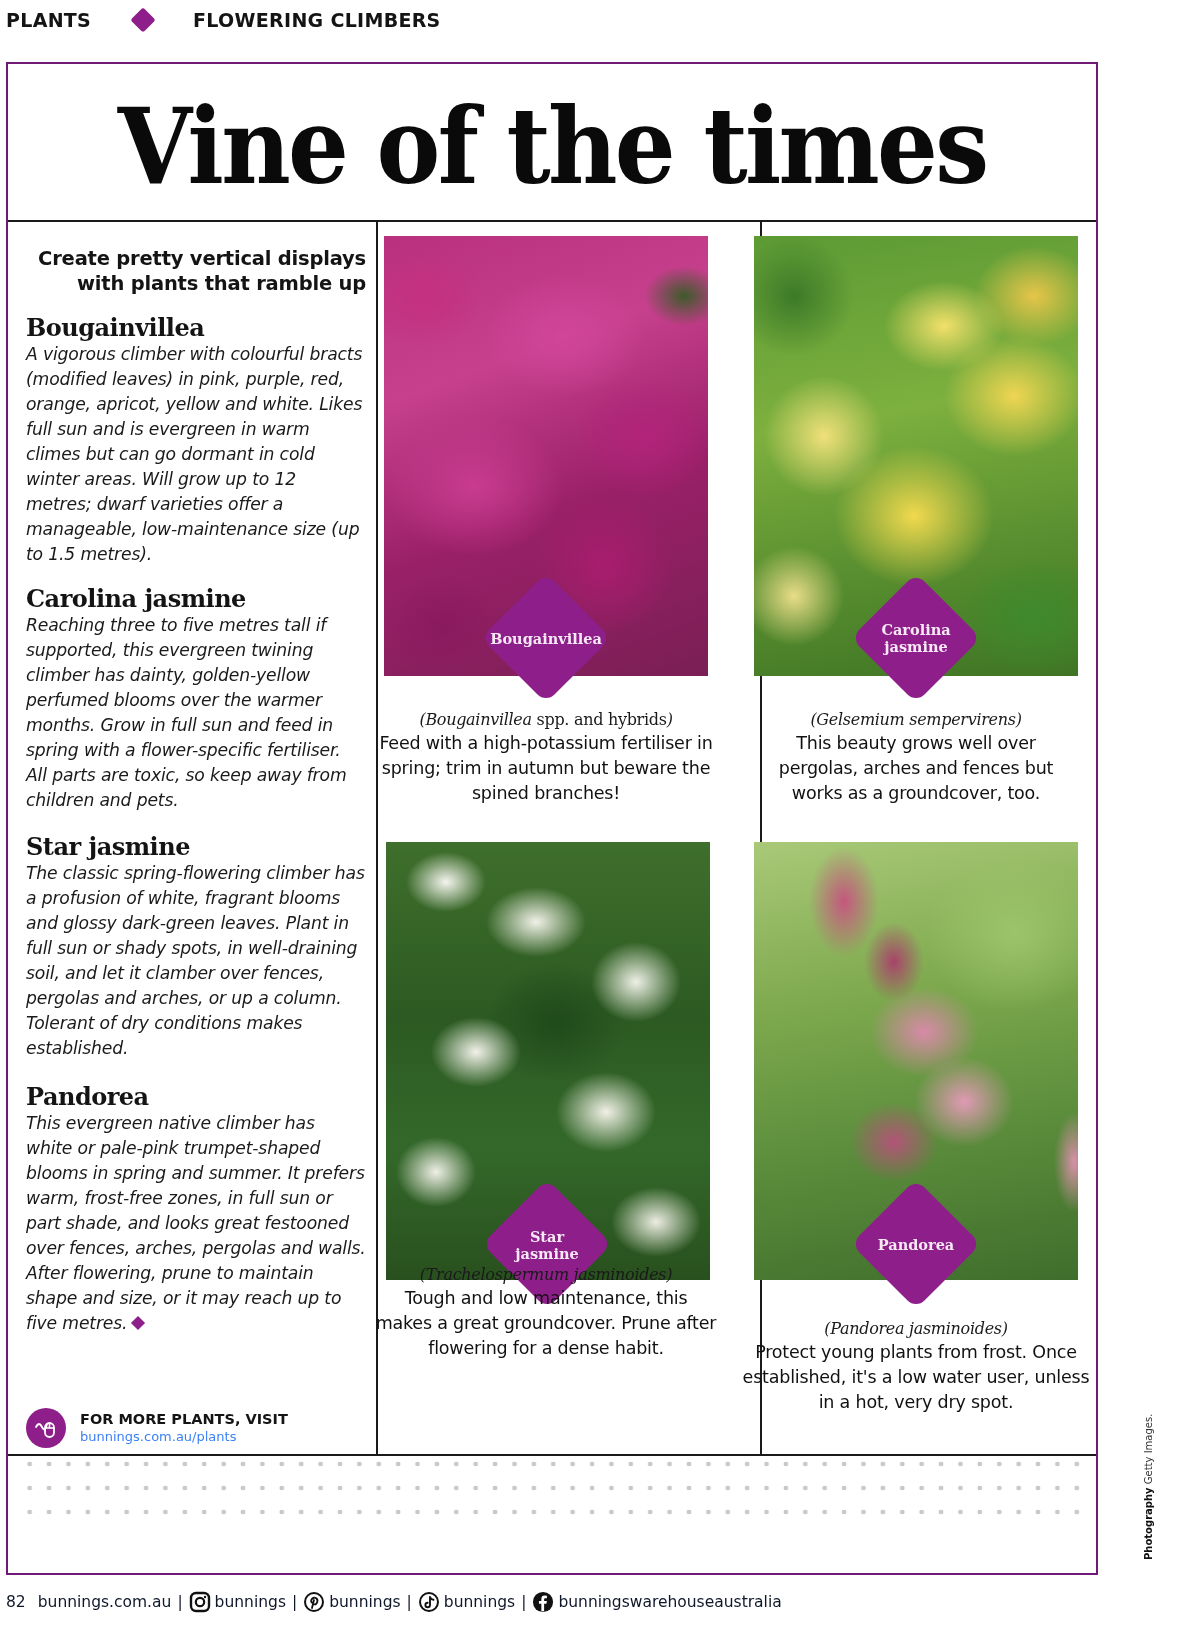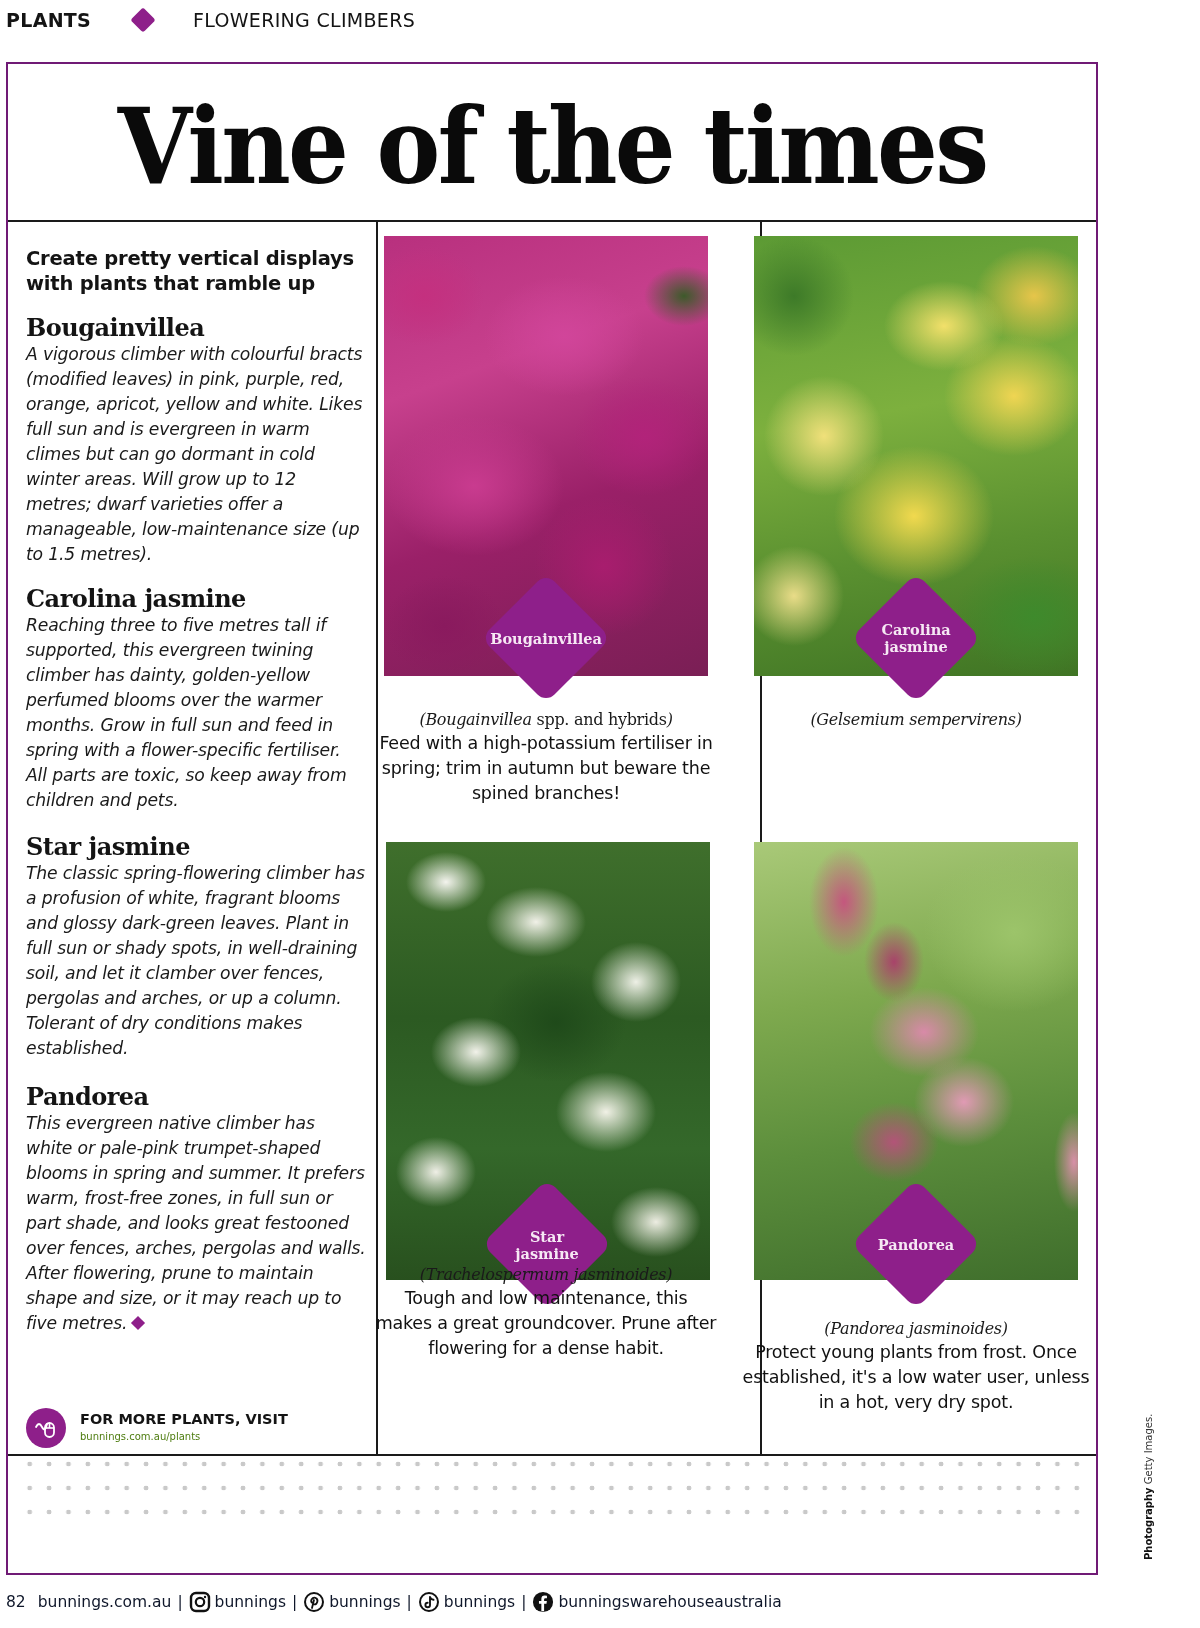--- a/index.html
+++ b/index.html
@@ -2,42 +2,42 @@
 <html><head>
 <meta charset="utf-8">
 <style>
   * { box-sizing: border-box; margin: 0; padding: 0; }
   html, body { width: 1200px; height: 1628px; background: #ffffff; overflow: hidden; }
   body { position: relative; font-family: "DejaVu Sans", "Liberation Sans", sans-serif; color: #141414; }
 
   .section-header { position: absolute; left: 6px; top: 8px; height: 24px; display: flex; align-items: center; font-size: 19px; letter-spacing: 0.3px; gap: 27px; }
   .section-header .cat { font-weight: bold; }
   .section-header .diamond { width: 18px; height: 18px; background: #8e1f8a; transform: rotate(45deg); border-radius: 3px; margin: 0 14px 0 16px; }
-  .section-header .sub { font-weight: normal; }
+  .section-header .sub { font-weight: bold; }
 
   .frame { position: absolute; left: 6px; top: 62px; width: 1092px; height: 1513px; border: 2px solid #701a75; }
   .title-band { position: absolute; left: 0; top: 0; width: 1088px; height: 158px; border-bottom: 2px solid #1a1a1a; display: flex; align-items: center; justify-content: center; }
   .title-band h1 { font-family: "DejaVu Serif", "Liberation Serif", serif; font-weight: bold; font-size: 104px; letter-spacing: -3px; transform: scaleX(0.92); margin-top: 8px; color: #0a0a0a; }
 
   .col-divider { position: absolute; top: 158px; width: 2px; height: 1232px; background: #1a1a1a; }
   .col-divider.d1 { left: 368px; }
   .col-divider.d2 { left: 752px; }
   .bottom-rule { position: absolute; left: 0; top: 1390px; width: 1088px; height: 2px; background: #1a1a1a; }
 
   .left-col { position: absolute; left: 18px; top: 180px; width: 340px; }
-  .intro { font-weight: bold; font-size: 19.5px; line-height: 25px; margin-top: 2px; letter-spacing: -0.2px; }
+  .intro { font-weight: bold; font-size: 19.5px; line-height: 25px; margin-top: 2px; letter-spacing: -0.2px; text-align: right; }
   .plant-block { margin-top: 18px; }
   .plant-block h2 { font-family: "DejaVu Serif", "Liberation Serif", serif; font-weight: bold; font-size: 24px; line-height: 28px; letter-spacing: -0.5px; }
   .plant-block p { font-size: 17.2px; line-height: 25px; letter-spacing: -0.15px; color: #1a1a1a; font-style: italic; }
   .end-diamond { display: inline-block; width: 10px; height: 10px; background: #8e1f8a; transform: rotate(45deg); margin-left: 6px; vertical-align: 1px; }
 
   .cta { position: absolute; left: 18px; top: 1344px; display: flex; align-items: center; }
   .cta .cta-icon { width: 40px; height: 40px; border-radius: 50%; background: #8e1f8a; display: flex; align-items: center; justify-content: center; margin-right: 14px; }
   .cta .cta-title { font-weight: bold; font-size: 14.5px; line-height: 18px; }
-  .cta .cta-url { font-size: 10px; line-height: 18px; color: #4d7c0f; }
+  .cta .cta-url { font-size: 13px; line-height: 18px; color: #3b82f6; }
   .photo { position: absolute; width: 324px; height: 440px; overflow: hidden; }
   .badge { position: absolute; width: 92px; height: 92px; background: #8e1f8a; border-radius: 12px; transform: rotate(45deg); }
   .badge-label { position: absolute; width: 130px; text-align: center; font-family: "DejaVu Serif", "Liberation Serif", serif; font-weight: bold; font-size: 14.5px; line-height: 17px; color: #f6e8f4; }
   .caption { position: absolute; width: 372px; text-align: center; }
   .caption .latin { font-family: "DejaVu Serif", "Liberation Serif", serif; font-style: italic; font-size: 16px; line-height: 22px; color: #1a1a1a; letter-spacing: -0.3px; }
   .caption .latin .upright { font-style: normal; }
   .caption .desc { font-size: 17.5px; line-height: 25px; letter-spacing: -0.2px; color: #111; }
 
   .dots { position: absolute; left: 20px; top: 1452px; width: 1060px; height: 80px;
     background-image: radial-gradient(circle, #c9c9c9 2.2px, transparent 2.6px);
@@ -134,20 +134,21 @@
       radial-gradient(ellipse 60px 60px at 40px 60px, #3d7a28 0%, transparent 100%),
       radial-gradient(ellipse 80px 60px at 280px 380px, #3e8a2c 0%, transparent 100%),
       linear-gradient(170deg, #5c9a34 0%, #7db03e 40%, #5a9030 70%, #3f7424 100%);"></div>
   <div class="badge" style="left:862px; top:528px;"></div>
   <div class="badge-label" style="left:843px; top:557px;">
     <div>Carolina</div>
     <div>jasmine</div>
   </div>
   <div class="caption" style="left:722px; top:645px;">
     <div class="latin"><span>(</span><span>Gelsemium sempervirens</span><span>)</span></div>
+    <div class="desc" style="padding:0 26px">This beauty grows well over pergolas, arches and fences but works as a groundcover, too.</div>
   </div>
 
   <div class="photo" style="left:378px; top:778px; height:438px; background:
       radial-gradient(ellipse 40px 30px at 60px 40px, #f4f4ee 0%, transparent 100%),
       radial-gradient(ellipse 50px 35px at 150px 80px, #f1f1e8 0%, transparent 100%),
       radial-gradient(ellipse 45px 40px at 250px 140px, #eef0e6 0%, transparent 100%),
       radial-gradient(ellipse 45px 35px at 90px 210px, #f2f2ea 0%, transparent 100%),
       radial-gradient(ellipse 50px 40px at 220px 270px, #f1f1e6 0%, transparent 100%),
       radial-gradient(ellipse 40px 35px at 50px 330px, #efefe6 0%, transparent 100%),
       radial-gradient(ellipse 45px 35px at 270px 380px, #ededE2 0%, transparent 100%),

